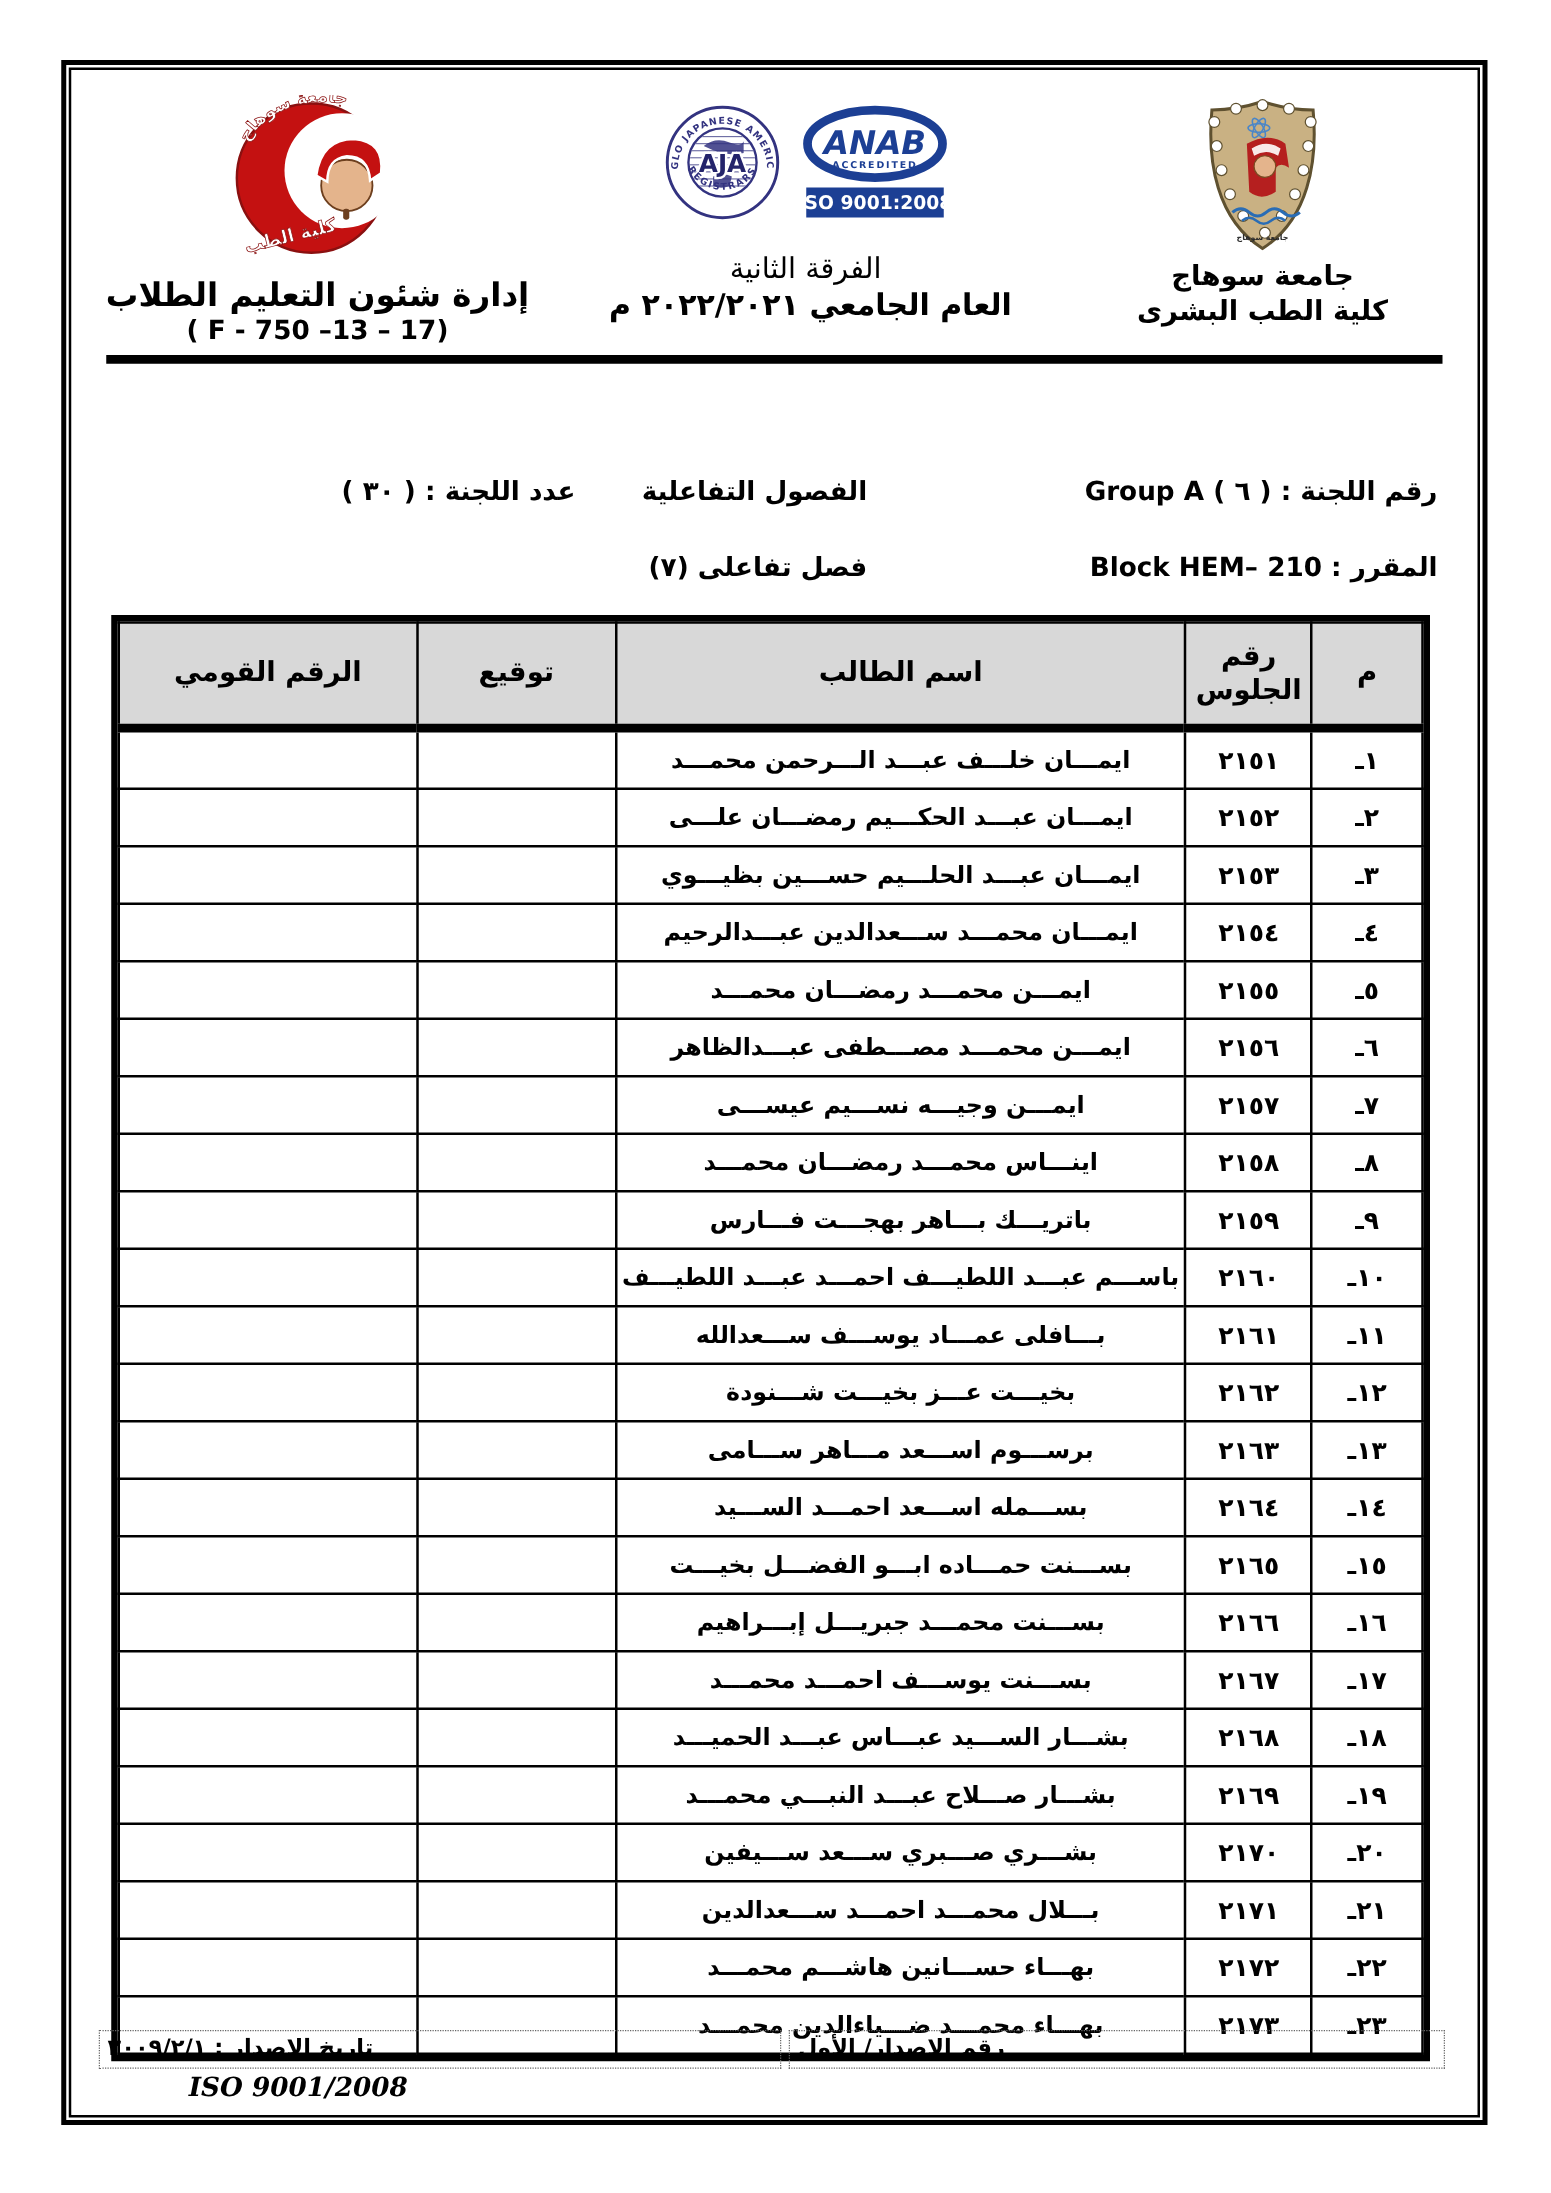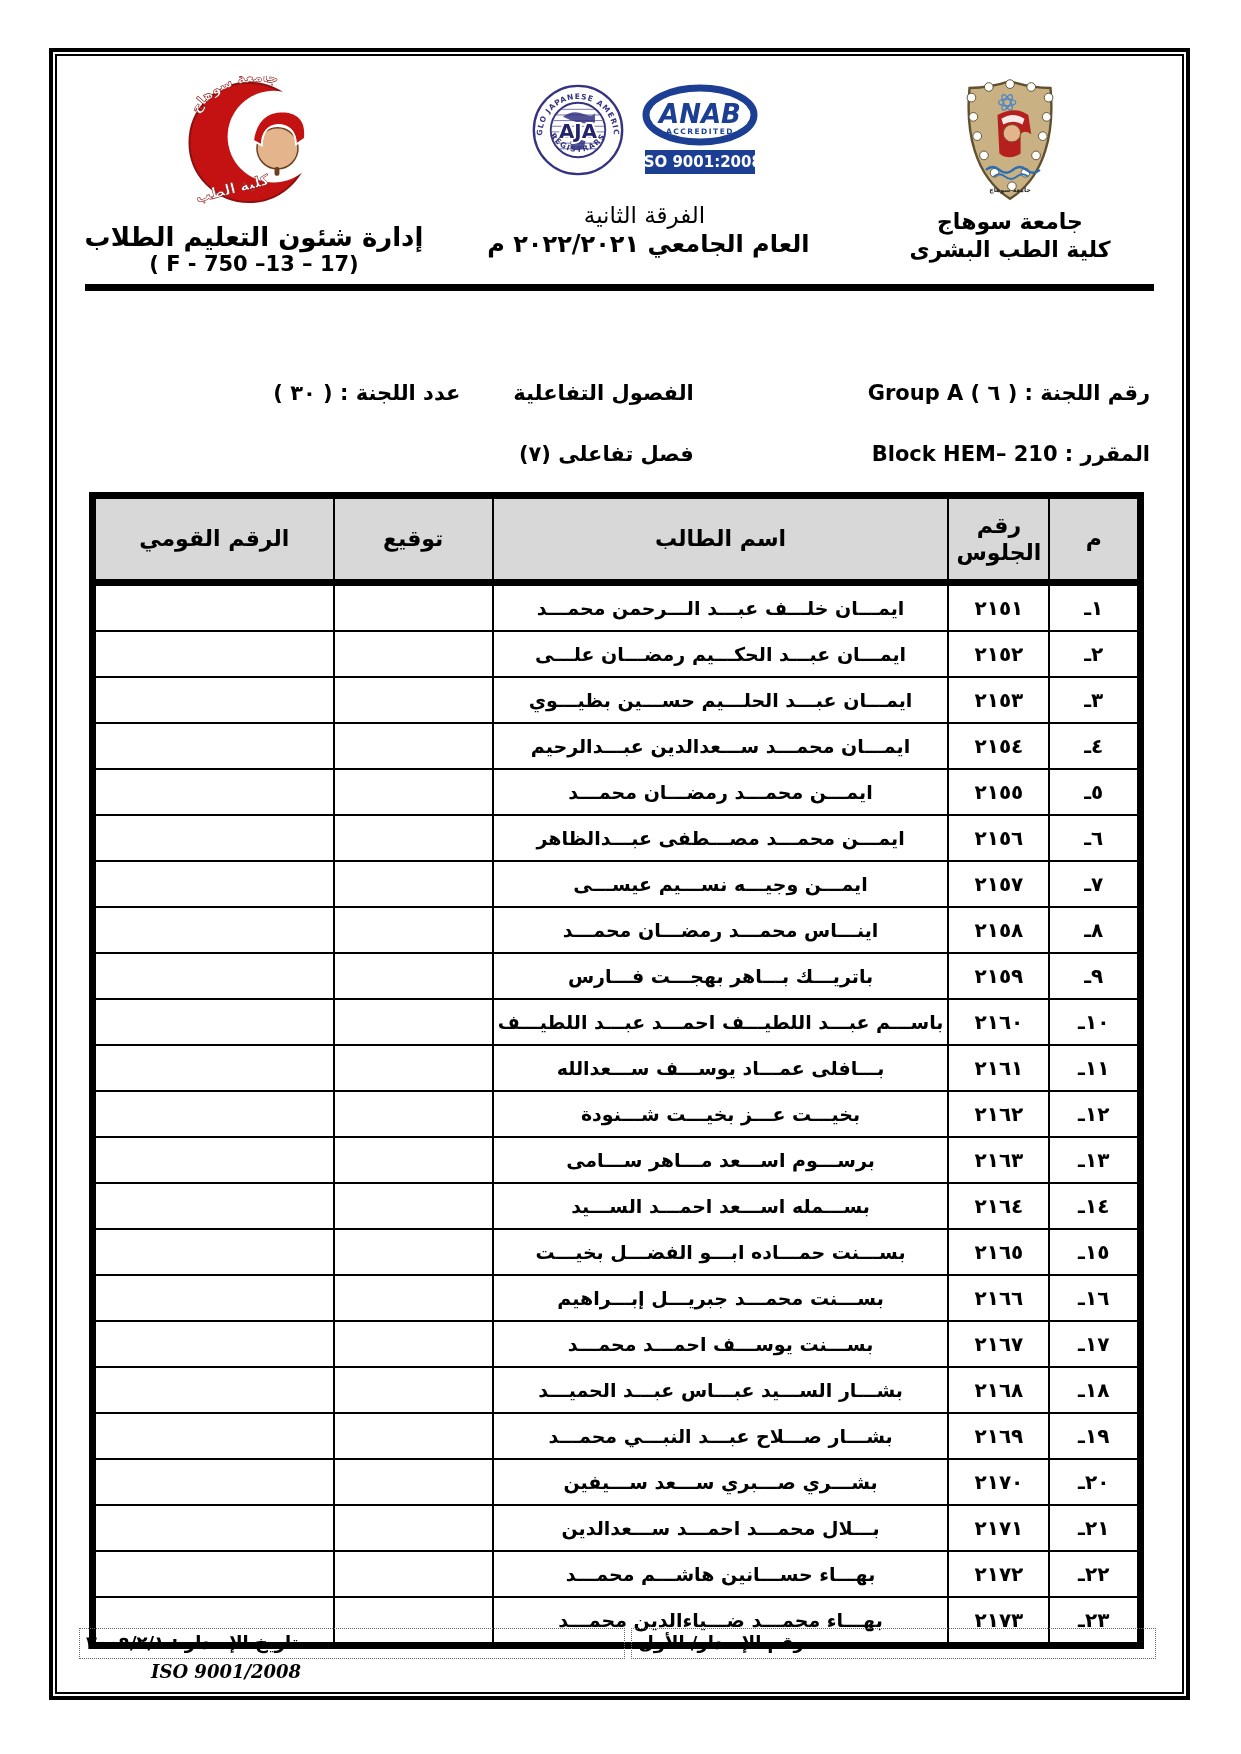--- a/index.html
+++ b/index.html
@@ -37,21 +37,21 @@
   table.sheet td{border:2px solid #000;height:44px;text-align:center;vertical-align:middle;
         font-weight:bold;font-size:20px;white-space:nowrap;overflow:hidden;padding:0 4px;}
   table.sheet td.name-cell{font-size:19px;}
   
   .footer{position:absolute;left:22px;right:26px;bottom:10px;}
   .footer-cells{display:flex;direction:rtl;gap:6px;}
   .footer-cell{border:1.5px dotted #666;padding:3px 6px 5px;font-weight:bold;font-size:18px;text-align:left;box-sizing:border-box;}
   .fc-issue{width:49%;}
   .fc-date{width:51%;}
   .iso-line{font-family:"DejaVu Serif",serif;font-style:italic;font-weight:bold;
-        font-size:18px;padding-left:72px;margin-top:2px;direction:ltr;text-align:left;}
+        font-size:21px;padding-left:72px;margin-top:2px;direction:ltr;text-align:left;}
   svg text{font-family:"DejaVu Sans",sans-serif;}
 </style>
 </head>
 <body>
 
 <div class="page">
   <div class="frame">
     <div class="frame-inner">
 
       <div class="header">

